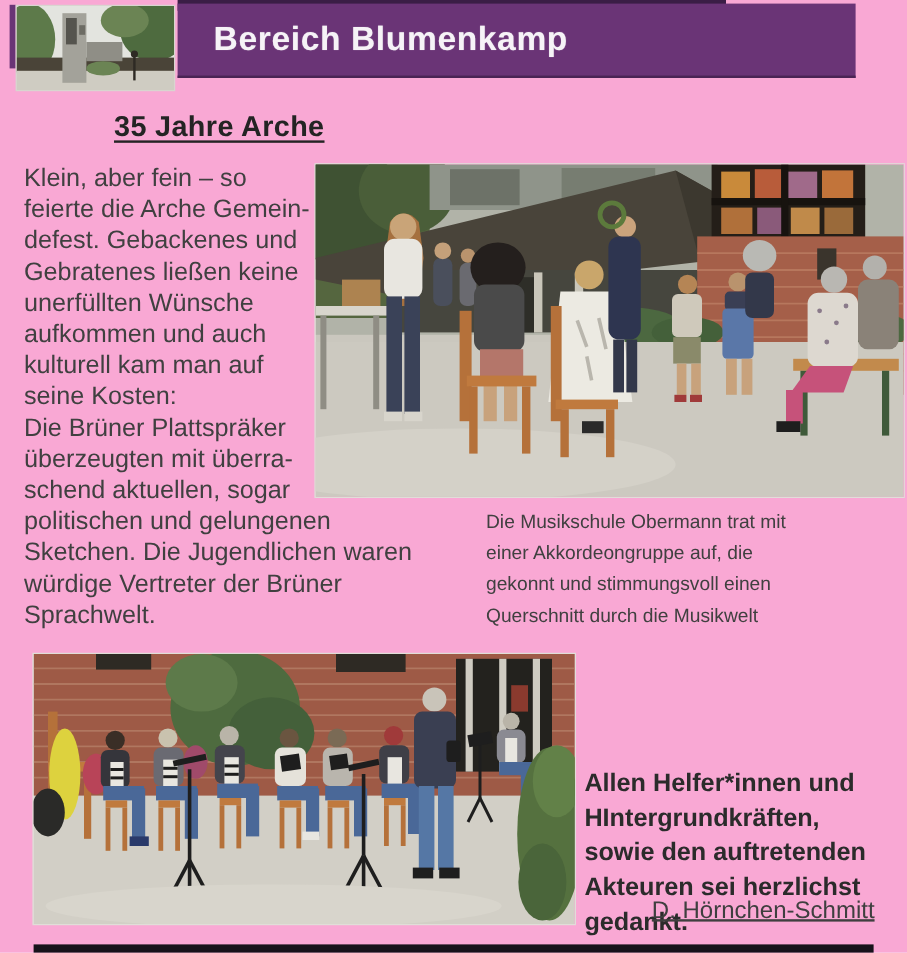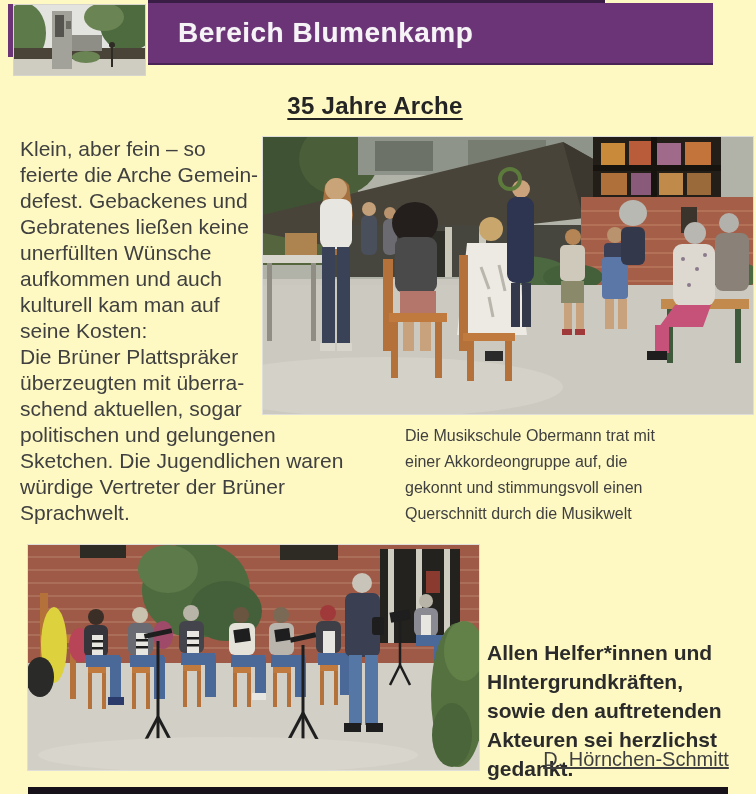--- a/index.html
+++ b/index.html
@@ -3,39 +3,39 @@
 <meta charset="utf-8">
 <style>
   html,body{margin:0;padding:0;}
   body{
     width:756px;height:794px;
     background:#fcfbf8;
     font-family:"Liberation Sans", sans-serif;
     color:#3c3c3c;
     overflow:hidden;
   }
-  .page{position:relative;width:756px;height:794px;background:#fef9c3;}
+  .page{position:relative;width:756px;height:794px;background:#f9a8d4;}
 
   
   .accent-sliver{position:absolute;left:8px;top:4px;width:5px;height:53px;background:#6a3476;}
   .header-top-strip{position:absolute;left:148px;top:0;width:457px;height:9px;background:#3a1d45;}
   .header-bar{
     position:absolute;left:148px;top:3px;width:565px;height:60px;
     background:#6a3476;border-bottom:2px solid #4a2454;
     display:flex;align-items:center;
   }
   .header-bar .header-title{
     color:#f6f3f7;font-size:28px;font-weight:bold;
     padding-left:30px;letter-spacing:.5px;
     text-shadow:0 0 1px rgba(255,255,255,.4);
   }
   .chapel-photo{position:absolute;left:14px;top:5px;width:131px;height:70px;box-shadow:0 0 0 1px #d8d5cf;}
 
   
-  .page-title-wrap{position:absolute;left:95px;top:92px;width:560px;text-align:center;text-decoration:underline;}
+  .page-title-wrap{position:absolute;left:95px;top:92px;width:560px;text-decoration:underline;}
   .page-title{
     display:inline-block;font-size:24px;font-weight:bold;color:#242424;
     text-decoration:underline;text-underline-offset:4px;letter-spacing:.3px;
   }
 
   .para{white-space:pre-line;}
   .intro-paragraph{
     position:absolute;left:20px;top:136px;width:335px;
     font-size:21px;line-height:26px;color:#404040;
   }

